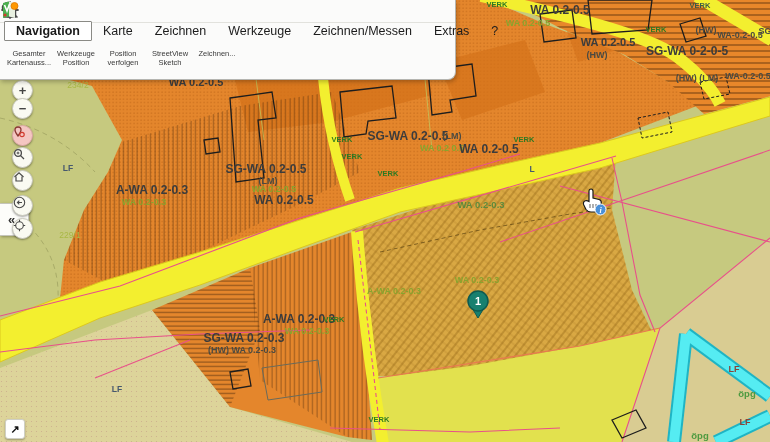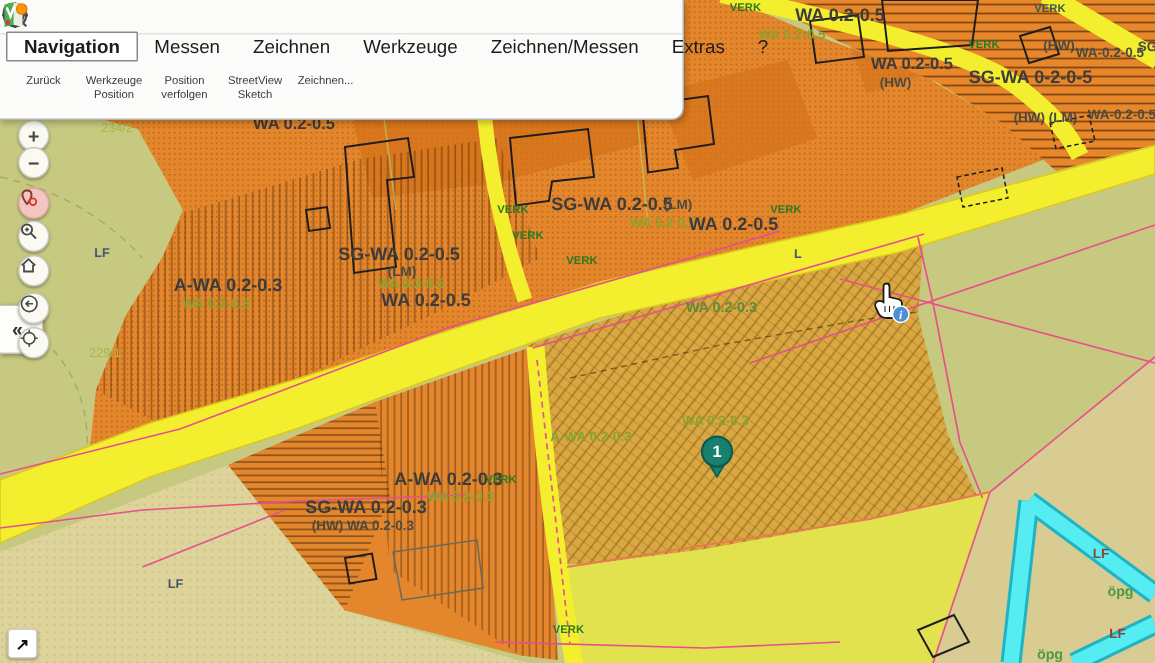--- a/index.html
+++ b/index.html
@@ -214,42 +214,43 @@
     <path d="M6,9 L6,3.2 Q6,1 8,1 Q10,1 10,3.2 L10,10 L16,11.5 Q18.6,12.3 18.3,15 L17.3,21 Q16.6,24 13.5,24 L8,24 Q5,24 3,21.5 L0.8,17 Q-0.5,14 2.4,12.8 Q4,12.2 6,13.5 Z" fill="#ffffff" stroke="#1a1a1a" stroke-width="1.2"></path>
     <path d="M7,16 L7,20 M10,16 L10,20 M13,16 L13,20" stroke="#1a1a1a" stroke-width="0.7" fill="none"></path>
     <circle cx="17.5" cy="21.5" r="5.5" fill="#4a90d9" stroke="#ffffff" stroke-width="1"></circle>
     <text x="17.5" y="24.5" style="font-size:8px;font-weight:700;fill:#ffffff;font-family:'Liberation Serif',serif;font-style:italic">i</text>
   </g>
 </svg>
 
 <div class="panel">
   <div class="menubar">
     <div class="tab active">Navigation</div>
-    <div class="tab">Messen</div>
+    <div class="tab">Karte</div>
     <div class="tab">Zeichnen</div>
     <div class="tab">Werkzeuge</div>
     <div class="tab">Zeichnen/Messen</div>
     <div class="tab">Extras</div>
     <div class="tab">?</div>
   </div>
   <div class="toolbar">
 
-
     <div class="tbtn">
       <span class="ticon">
         <svg width="20" height="20" viewBox="0 0 20 20" fill="none" stroke="#4a4a4a" stroke-width="1.5">
-          <circle cx="10" cy="10" r="7.5"></circle>
-              <path d="M13,10 H7 M9.5,7.5 L7,10 L9.5,12.5"></path>
-        </svg>
-          </span>
-      <span class="tlabel">
-            <span>Zurück</span>
-            <span></span>
-          </span>
-    </div>
+          <path d="M2.5,10 L10,3 L17.5,10"></path>
+              <path d="M4.5,9 V17 H15.5 V9"></path>
+              <rect x="8" y="11.5" width="4" height="5.5" stroke-width="1.2"></rect>
+        </svg>
+          </span>
+      <span class="tlabel">
+            <span>Gesamter</span>
+            <span>Kartenauss...</span>
+          </span>
+    </div>
+
 
     <div class="tbtn">
       <span class="ticon">
         <svg width="20" height="20" viewBox="0 0 20 20" fill="none" stroke="#4a4a4a" stroke-width="1.5">
           <circle cx="10" cy="10" r="5.5"></circle>
               <path d="M10,1.5 V4.5 M10,15.5 V18.5 M1.5,10 H4.5 M15.5,10 H18.5"></path>
         </svg>
           </span>
       <span class="tlabel">
             <span>Werkzeuge</span>

